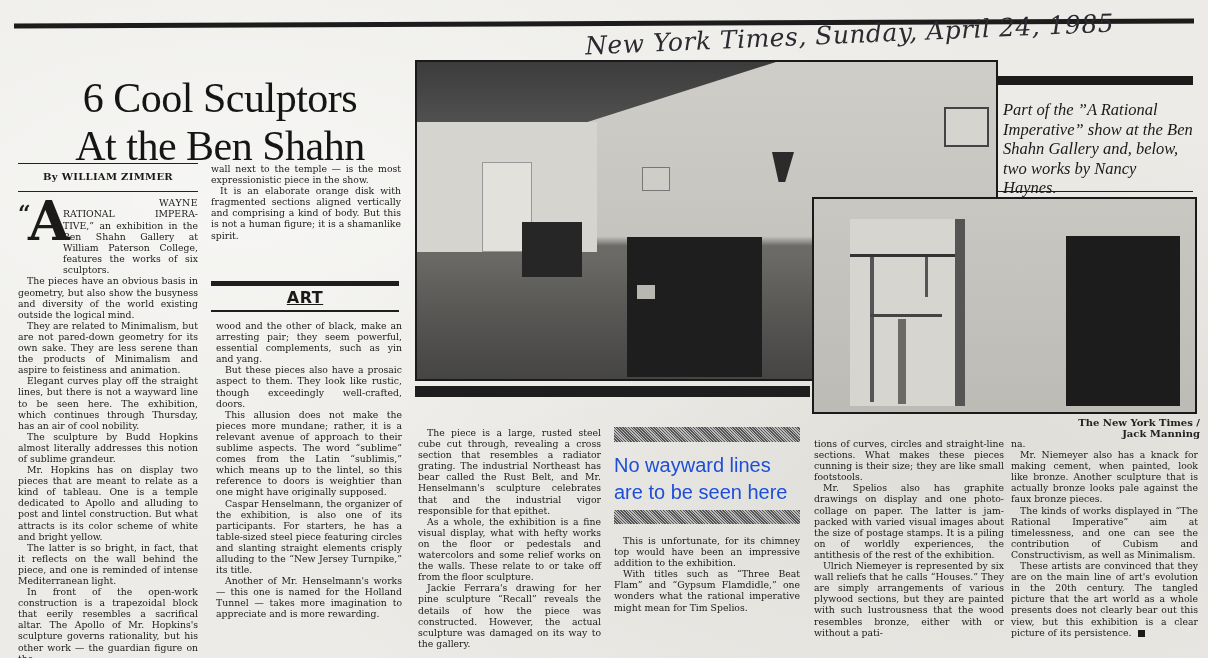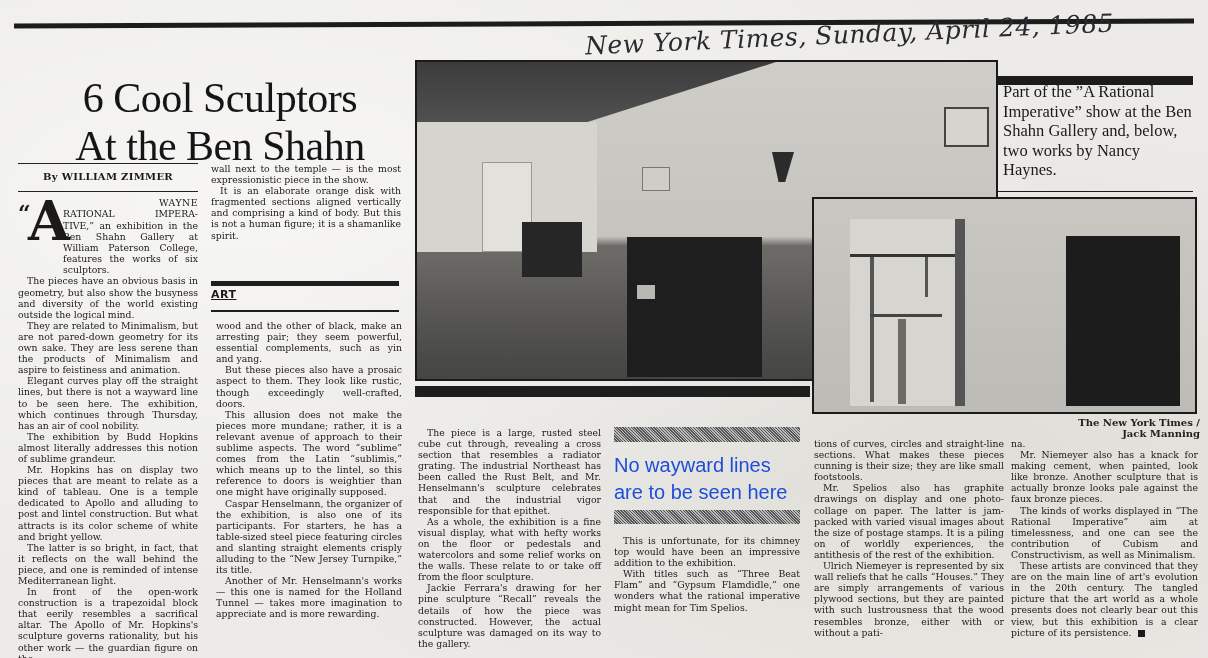--- a/index.html
+++ b/index.html
@@ -35,21 +35,21 @@
   .col p { text-indent: 9px; }
   .col p.noindent { text-indent: 0; }
   .col1 { left: 18px; top: 197px; width: 180px; }
   .dropcap-row { position: relative; height: 49px; }
   .dropcap-quote { position: absolute; left: 0; top: 6px; font-size: 22px; font-weight: bold; line-height: 20px; }
   .dropcap { position: absolute; left: 10px; top: -2px; font-size: 54px; font-weight: 900; line-height: 52px; font-family: "DejaVu Serif", serif; }
   .dropcap-lines { position: absolute; left: 45px; top: 0; width: 135px; text-align: justify; }
   .dropcap-lines .first { text-align: right; letter-spacing: 0.5px; }
   .col2a { left: 211px; top: 163px; width: 190px; }
   .art-rule-top { left: 211px; top: 281px; width: 188px; height: 5px; background: #1e1e1e; }
-  .art-label { left: 211px; top: 288px; width: 188px; font-family: "DejaVu Sans", sans-serif; font-weight: 900; font-size: 11px; letter-spacing: 0.5px; text-decoration: underline; text-decoration-thickness: 1px; }
+  .art-label { left: 211px; top: 288px; width: 188px; text-align: center; font-family: "DejaVu Sans", sans-serif; font-weight: 900; font-size: 16px; letter-spacing: 0.5px; text-decoration: underline; text-decoration-thickness: 1px; }
   .art-rule-bot { left: 211px; top: 310px; width: 188px; height: 2px; background: #1e1e1e; }
   .col2b { left: 216px; top: 320px; width: 186px; }
   .col3 { left: 418px; top: 427px; width: 183px; }
   .col4 { left: 614px; top: 535px; width: 186px; }
   .col5 { left: 814px; top: 438px; width: 190px; }
   .col6 { left: 1011px; top: 438px; width: 187px; }
   .pullquote-top { left: 614px; top: 427px; width: 186px; height: 15px; background: repeating-linear-gradient(45deg, #555 0 1px, #bbb 1px 2px); }
   .pullquote { left: 614px; top: 452px; width: 190px; font-family: Liberation Sans, sans-serif; font-size: 20px; line-height: 27px; color: #1d4ed8; }
   .pullquote-bot { left: 614px; top: 510px; width: 186px; height: 14px; background: repeating-linear-gradient(45deg, #555 0 1px, #bbb 1px 2px); }
   .photo-main {
@@ -65,22 +65,22 @@
   .photo-main .block1 { position: absolute; left: 105px; top: 160px; width: 60px; height: 55px; background: #262626; }
   .photo-main .block2 { position: absolute; left: 210px; top: 175px; width: 135px; height: 140px; background: #1e1e1e; }
   .photo-main .block2 .cut { position: absolute; left: 10px; top: 48px; width: 18px; height: 14px; background: #b9b7b2; }
   .photo-main .relief1 { position: absolute; left: 225px; top: 105px; width: 28px; height: 24px; border: 1px solid #777; background: #cfcdc8; }
   .photo-main .relief2 { position: absolute; left: 355px; top: 90px; width: 22px; height: 30px; background: #2b2b2b; clip-path: polygon(0 0, 100% 0, 60% 100%, 30% 100%); }
   .photo-main .frame { position: absolute; left: 527px; top: 45px; width: 45px; height: 40px; border: 2px solid #444; background: #d6d4cf; }
   .photo-main .shadow-floor { position: absolute; left: 0; bottom: 0; width: 100%; height: 120px; background: linear-gradient(to top, rgba(50,50,50,0.55), rgba(70,70,70,0)); }
   .photo-main-bar { left: 415px; top: 386px; width: 395px; height: 11px; background: #1e1e1e; }
   .caption-rule-top { left: 998px; top: 76px; width: 195px; height: 9px; background: #1c1c1c; }
   .caption {
-    left: 1003px; top: 82px; width: 190px;
-    font-family: "Liberation Serif", serif; font-size: 16.5px; line-height: 19.5px; color: #1a1a1a;
+    left: 1003px; top: 100px; width: 190px;
+    font-family: "Liberation Serif", serif; font-size: 16.5px; line-height: 19.5px; color: #1a1a1a; font-style: italic;
   }
   .caption-rule-bot { left: 998px; top: 191px; width: 195px; height: 1px; background: #1c1c1c; }
   .photo-works {
     left: 812px; top: 197px; width: 385px; height: 217px; border: 2px solid #1a1a1a;
     background: linear-gradient(to bottom, #c9c7c2, #bdbbb6);
     overflow: hidden;
   }
   .photo-works .white-door { position: absolute; left: 36px; top: 20px; width: 115px; height: 187px; background: #d7d5d0; border-right: 10px solid #555; }
   .photo-works .white-door .lintel { position: absolute; left: 0; top: 35px; width: 100%; height: 3px; background: #333; }
   .photo-works .white-door .leg-l { position: absolute; left: 20px; top: 38px; width: 4px; height: 145px; background: #555; }
@@ -113,21 +113,21 @@
     <div class="dropcap-lines">
       <div class="first">WAYNE</div>
       <div style="text-align-last: justify;">RATIONAL IMPERA-</div>
       <div style="height:26px; overflow:visible;"></div>
     </div>
   </div>
   <p class="noindent" style="margin-top:-26px; padding-left:45px; text-indent:0;">TIVE,” an exhibition in the Ben Shahn Gallery at William Paterson College, features the works of six sculptors.</p>
   <p>The pieces have an obvious basis in geometry, but also show the busyness and diversity of the world existing outside the logical mind.</p>
   <p>They are related to Minimalism, but are not pared-down geometry for its own sake. They are less serene than the products of Minimalism and aspire to feistiness and animation.</p>
   <p>Elegant curves play off the straight lines, but there is not a wayward line to be seen here. The exhibition, which continues through Thursday, has an air of cool nobility.</p>
-  <p>The exhibition by Budd Hopkins almost literally addresses this notion of sublime grandeur.</p>
+  <p>The sculpture by Budd Hopkins almost literally addresses this notion of sublime grandeur.</p>
   <p>Mr. Hopkins has on display two pieces that are meant to relate as a kind of tableau. One is a temple dedicated to Apollo and alluding to post and lintel construction. But what attracts is its color scheme of white and bright yellow.</p>
   <p>The latter is so bright, in fact, that it reflects on the wall behind the piece, and one is reminded of intense Mediterranean light.</p>
   <p>In front of the open-work construction is a trapezoidal block that eerily resembles a sacrifical altar. The Apollo of Mr. Hopkins's sculpture governs rationality, but his other work — the guardian figure on the</p>
 </div>
 
 <div class="abs col col2a">
   <p class="noindent">wall next to the temple — is the most expressionistic piece in the show.</p>
   <p>It is an elaborate orange disk with fragmented sections aligned vertically and comprising a kind of body. But this is not a human figure; it is a shamanlike spirit.</p>
 </div>
 
@@ -168,21 +168,21 @@
     <div class="leg-l"></div>
     <div class="leg-m"></div>
     <div class="mid"></div>
     <div class="slot"></div>
   </div>
   <div class="black-door"></div>
 </div>
 <div class="abs photo-credit">The New York Times / Jack Manning</div>
 
 <div class="abs col col3">
-  <p>The piece is a large, rusted steel cube cut through, revealing a cross section that resembles a radiator grating. The industrial Northeast has been called the Rust Belt, and Mr. Henselmann's sculpture celebrates that and the industrial vigor responsible for that epithet.</p>
+  <p>The piece is a large, rusted steel cube cut through, revealing a cross section that resembles a radiator grating. The industrial Northeast has bear called the Rust Belt, and Mr. Henselmann's sculpture celebrates that and the industrial vigor responsible for that epithet.</p>
   <p>As a whole, the exhibition is a fine visual display, what with hefty works on the floor or pedestals and watercolors and some relief works on the walls. These relate to or take off from the floor sculpture.</p>
   <p>Jackie Ferrara's drawing for her pine sculpture “Recall” reveals the details of how the piece was constructed. However, the actual sculpture was damaged on its way to the gallery.</p>
 </div>
 
 <div class="abs pullquote-top"></div>
 <div class="abs pullquote">No wayward lines are to be seen here</div>
 <div class="abs pullquote-bot"></div>
 
 <div class="abs col col4">
   <p>This is unfortunate, for its chimney top would have been an impressive addition to the exhibition.</p>

